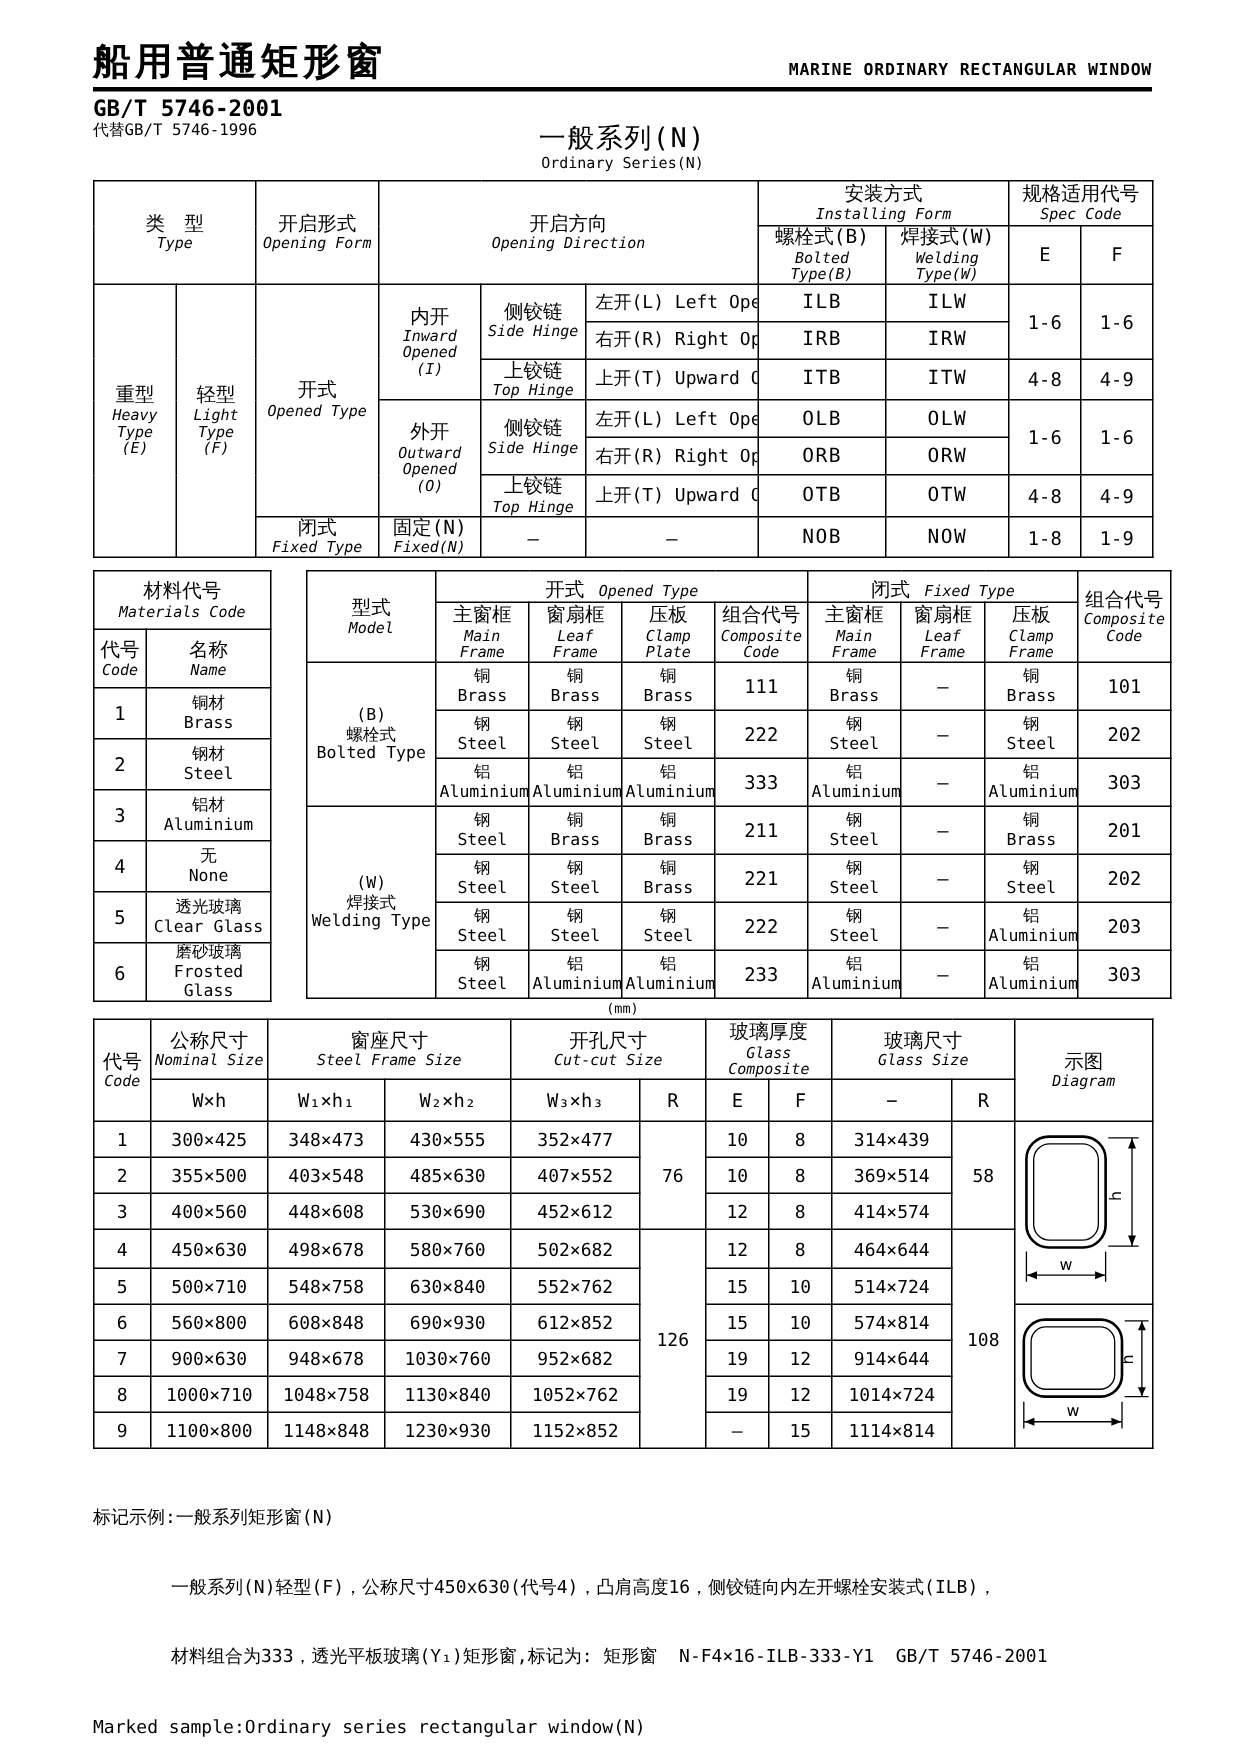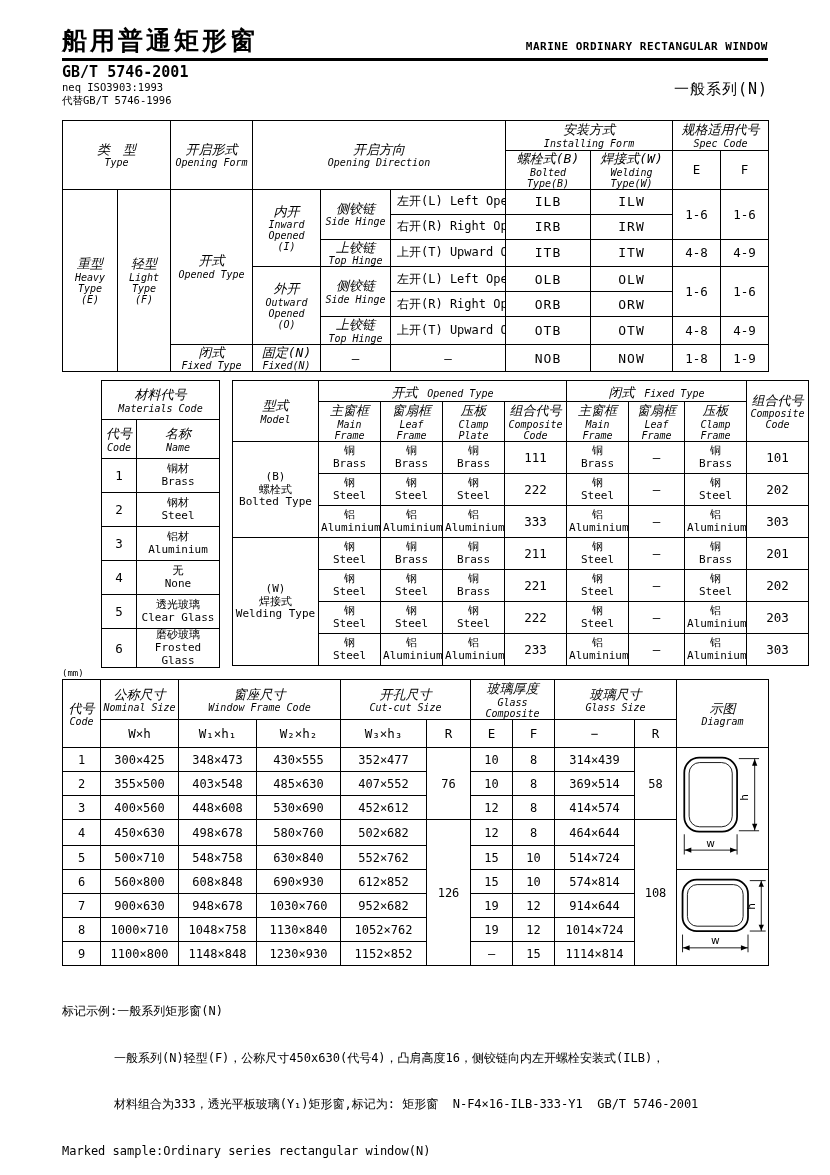--- a/index.html
+++ b/index.html
@@ -10,45 +10,45 @@
 
   
   .title-row{display:flex;justify-content:space-between;align-items:flex-end;padding-top:28px;}
   .title-zh{font-size:25px;font-weight:bold;letter-spacing:3px;line-height:1;}
   .title-en{font-size:11px;font-weight:bold;letter-spacing:0.5px;line-height:1.2;}
   .title-rule{height:3px;background:#000;margin-top:5px;}
   .std-block{position:relative;height:54px;margin-top:3px;}
   .std1{font-size:15px;font-weight:bold;line-height:1.1;}
   .std2,.std3{font-size:10.5px;line-height:1.25;}
   .series{position:absolute;left:0;right:0;top:16px;text-align:center;}
-  .series-zh{font-size:15px;letter-spacing:1px;text-align:right;}
+  .series-zh{font-size:18px;letter-spacing:1px;}
   .series-en{font-size:10px;}
 
   
   table{border-collapse:collapse;table-layout:fixed;}
   td,th{border:1px solid #000;text-align:center;vertical-align:middle;
         padding:0 2px;font-weight:normal;overflow:hidden;}
-  .zh{font-size:13px;line-height:1.2;white-space:pre-line;font-style:italic;}
+  .zh{font-size:13px;line-height:1.2;white-space:pre-line;}
   .en{font-size:10px;line-height:1.1;white-space:pre-line;font-style:italic;}
   .pre{white-space:pre-line;font-size:11px;line-height:1.15;}
   .num{font-size:12.5px;}
   .code{font-size:13px;letter-spacing:1px;}
   .dir{text-align:left;padding-left:6px;font-size:12px;white-space:nowrap;}
 
   .t1{width:706px;margin-top:2px;}
   .t1 tr{height:25px;}
   .t1 tr.h1{height:30px;} .t1 tr.h2{height:28px;}
 
-  .t2wrap{display:flex;gap:12px;margin-top:8px;align-items:flex-start;margin-left:39px;}
+  .t2wrap{display:flex;gap:23px;margin-top:8px;align-items:flex-start;}
   .tmat{width:118px;}
   .tmat tr.h{height:39px;} .tmat tr{height:34px;}
   .tmod{width:576px;}
   .tmod tr.h1{height:21px;} .tmod tr.h2{height:40px;} .tmod tr{height:32px;}
 
-  .unit{font-size:9px;text-align:left;height:11px;line-height:11px;}
+  .unit{font-size:9px;text-align:center;height:11px;line-height:11px;}
 
   .t3{width:706px;}
   .t3 tr.h1{height:40px;} .t3 tr.h2{height:28px;} .t3 tr{height:24px;}
   .t3 td{font-size:12px;}
   .diagcell{vertical-align:middle;}
 
   
   .notes{margin-top:7px;font-size:12px;line-height:15.5px;white-space:pre-wrap;}
   .note-line{white-space:pre-wrap;}
   .indent{padding-left:52px;}
@@ -63,24 +63,24 @@
 <div class="page">
 <div class="content">
 
   <div class="title-row">
     <div class="title-zh">船用普通矩形窗</div>
     <div class="title-en">MARINE ORDINARY RECTANGULAR WINDOW</div>
   </div>
   <div class="title-rule"></div>
   <div class="std-block">
     <div class="std1">GB/T 5746-2001</div>
-    <div class="std2">neq ISO3903:1993</div>
     <div class="std3">代替GB/T 5746-1996</div>
     <div class="series">
       <div class="series-zh">一般系列(N)</div>
+      <div class="series-en">Ordinary Series(N)</div>
     </div>
   </div>
 
   <table class="t1">
     <colgroup>
       <col style="width:55px">
           <col style="width:53px">
           <col style="width:82px">
       <col style="width:68px">
           <col style="width:70px">
@@ -475,21 +475,21 @@
       <th rowspan="2">
               <div class="zh">代号</div>
               <div class="en">Code</div>
             </th>
       <th>
               <div class="zh">公称尺寸</div>
               <div class="en">Nominal Size</div>
             </th>
       <th colspan="2">
               <div class="zh">窗座尺寸</div>
-              <div class="en">Window Frame Code</div>
+              <div class="en">Steel Frame Size</div>
             </th>
       <th colspan="2">
               <div class="zh">开孔尺寸</div>
               <div class="en">Cut-cut Size</div>
             </th>
       <th colspan="2">
               <div class="zh">玻璃厚度</div>
               <div class="en">Glass Composite</div>
             </th>
       <th colspan="2">

